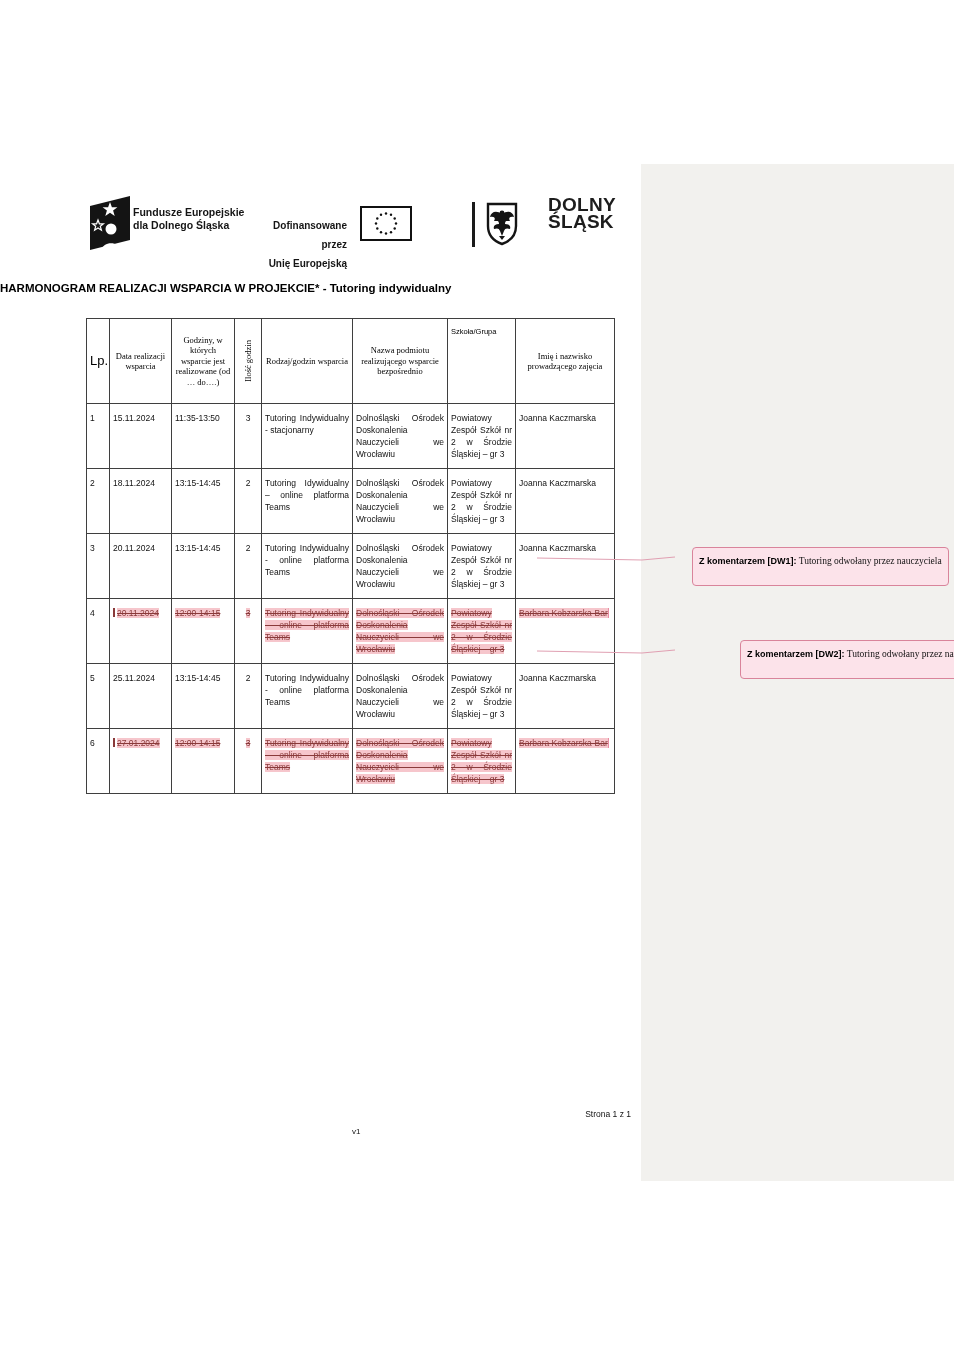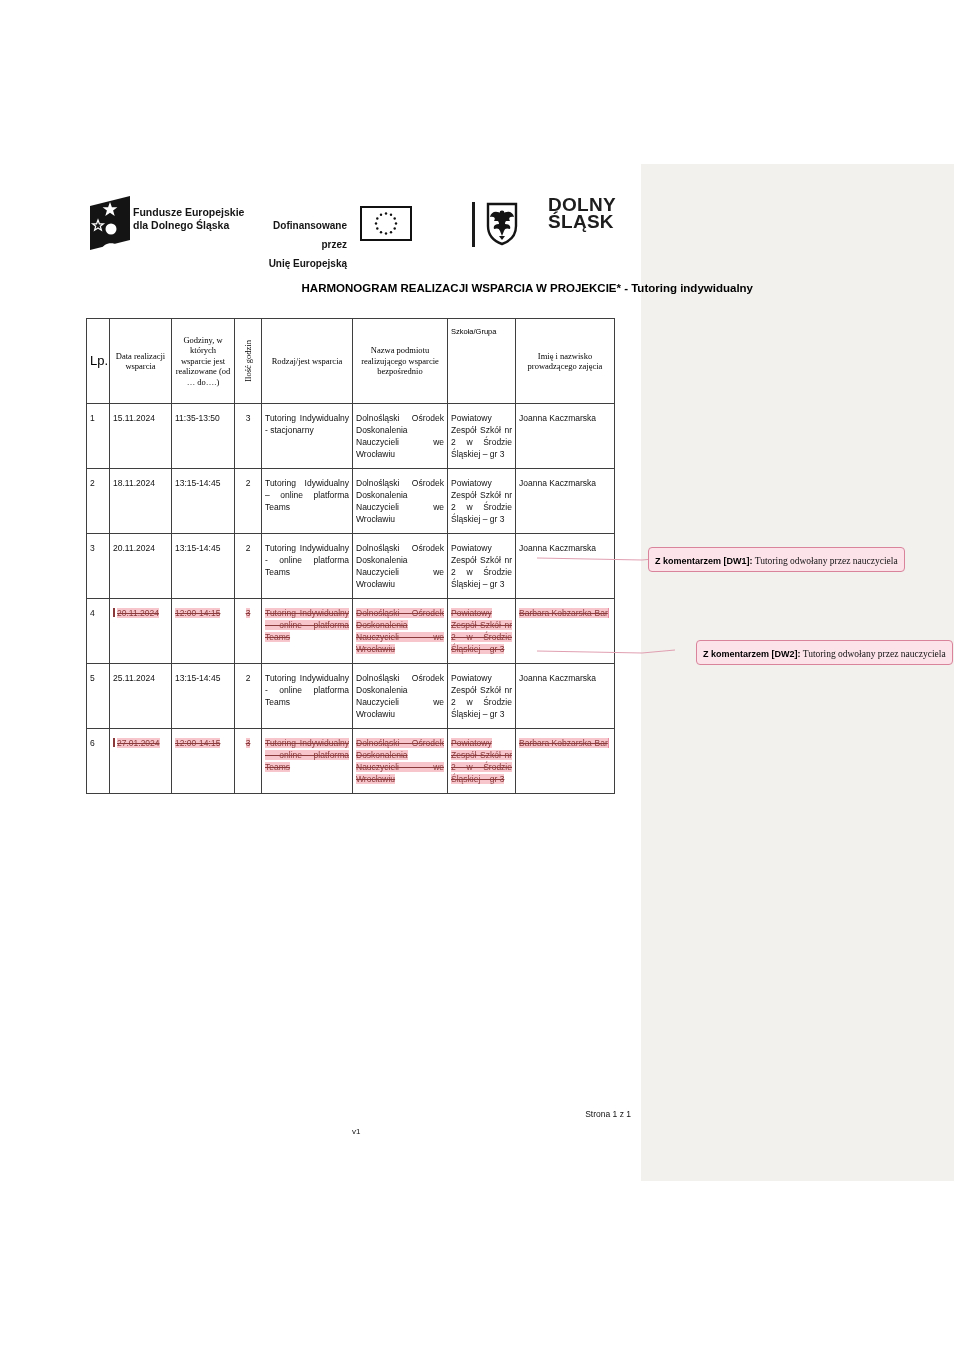--- a/index.html
+++ b/index.html
@@ -15,22 +15,22 @@
   .fe-text{position:absolute;left:133px;top:16px;font-size:10.5px;font-weight:700;
            line-height:13px;color:#151515;}
   .eu-text{position:absolute;left:248px;top:26px;width:99px;text-align:right;
            font-size:10px;font-weight:700;line-height:19px;color:#151515;}
   .eu-flag{position:absolute;left:360px;top:16px;}
   .hdr-divider{position:absolute;left:472px;top:12px;width:2.5px;height:45px;background:#1a1a1a;}
   .ds-crest{position:absolute;left:486px;top:12px;}
   .ds-text{position:absolute;left:523px;top:6px;font-size:19px;font-weight:900;
            line-height:17px;letter-spacing:0.3px;color:#1d1d1d;margin-left:25px;}
 
-  .doc-title{position:absolute;left:0;top:282px;width:714px;text-align:right;
-             font-size:11.5px;font-weight:700;color:#000;padding-left:39px;}
+  .doc-title{position:absolute;left:0;top:282px;width:714px;text-align:left;
+             font-size:11.5px;font-weight:700;color:#000;}
 
   
   table.sched{position:absolute;left:86px;top:318px;width:528px;border-collapse:collapse;
               table-layout:fixed;border:1.5px solid #333;}
   table.sched th,table.sched td{border:1px solid #3f3f3f;padding:8px 3px;vertical-align:top;
               overflow:hidden;}
   table.sched thead tr{height:72px;}
   table.sched tbody tr{height:48px;}
   th{font-family:"Liberation Serif",serif;font-size:8.5px;font-weight:400;
      line-height:10.5px;text-align:center;vertical-align:middle !important;color:#000;}
@@ -45,23 +45,23 @@
   td.c-count{text-align:center;}
   td.c-type,td.c-provider,td.c-school{text-align:justify;}
   .del{color:#8a3a3a;background:#f6c6cc;text-decoration:line-through;
        text-decoration-color:#8a3a3a;}
   .anchor-tick{display:inline-block;width:2px;height:9px;background:#8a3a3a;
                margin-right:2px;vertical-align:-1px;}
   .caret-end{display:inline-block;width:1.5px;height:10px;background:#e78ca3;
              vertical-align:-2px;}
 
   
-  .comment-bubble{position:absolute;left:648px;width:max-content;max-width:272px;
+  .comment-bubble{position:absolute;left:692px;width:max-content;max-width:272px;
       background:#fce3ea;border:1.5px solid #d9849b;border-radius:4px;
-      padding:2px 6px 3px 6px;white-space:nowrap;box-sizing:border-box;}
+      padding:2px 6px 17px 6px;white-space:nowrap;box-sizing:border-box;}
   .comment-label{font-size:9px;font-weight:700;color:#000;}
   .comment-text{font-family:"Liberation Serif",serif;font-size:9.5px;color:#111;}
   svg.connectors{position:absolute;left:0;top:0;pointer-events:none;}
 
   
   .footer-page{position:absolute;left:480px;top:1109px;width:151px;text-align:right;
                font-size:8.5px;color:#111;}
   .footer-version{position:absolute;left:352px;top:1127px;font-size:8px;color:#111;}
 </style>
 </head>
@@ -139,21 +139,21 @@
   <thead>
     <tr>
       <th class="h-lp">Lp.</th>
       <th>Data realizacji wsparcia</th>
       <th>Godziny, w których wsparcie jest realizowane (od … do….)</th>
       <th>
         <div class="vert-wrap">
             <div class="vert">Ilość godzin</div>
           </div>
       </th>
-      <th>Rodzaj/jest wsparcia</th>
+      <th>Rodzaj/godzin wsparcia</th>
       <th>Nazwa podmiotu realizującego wsparcie bezpośrednio</th>
       <th class="h-school">Szkoła/Grupa</th>
       <th>Imię i nazwisko prowadzącego zajęcia</th>
     </tr>
   </thead>
   <tbody>
       <tr>
         <td class="c-lp"><span>1</span></td>
         <td class="c-date"><span>15.11.2024</span></td>
         <td class="c-hours"><span>11:35-13:50</span></td>

